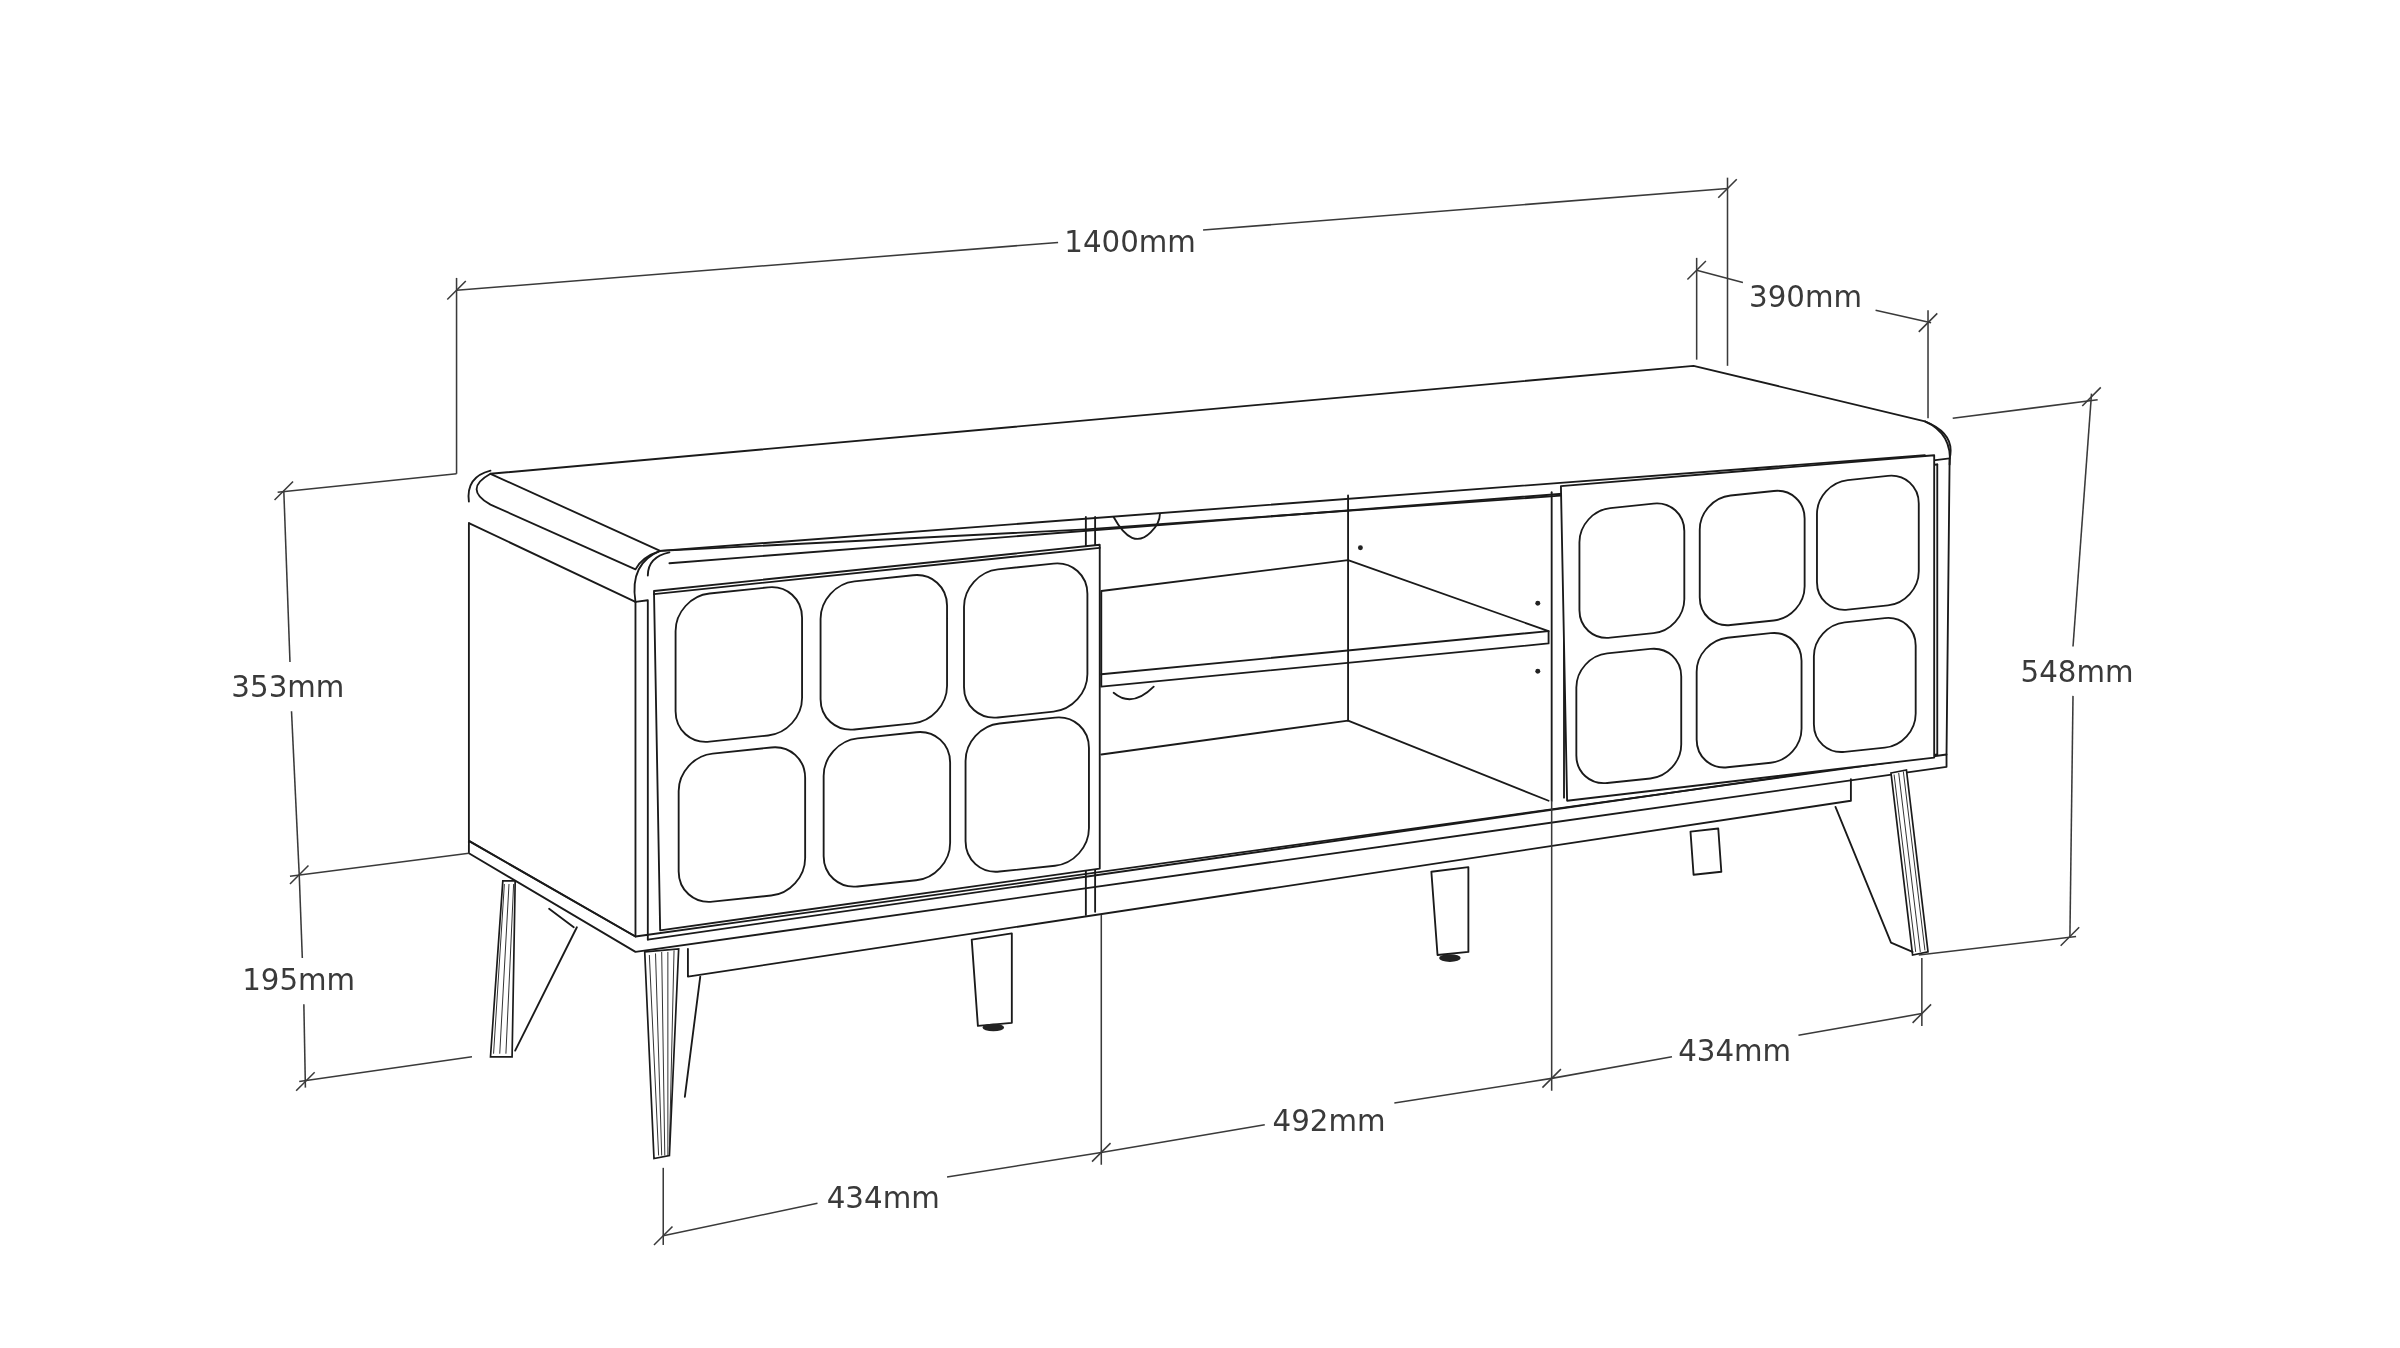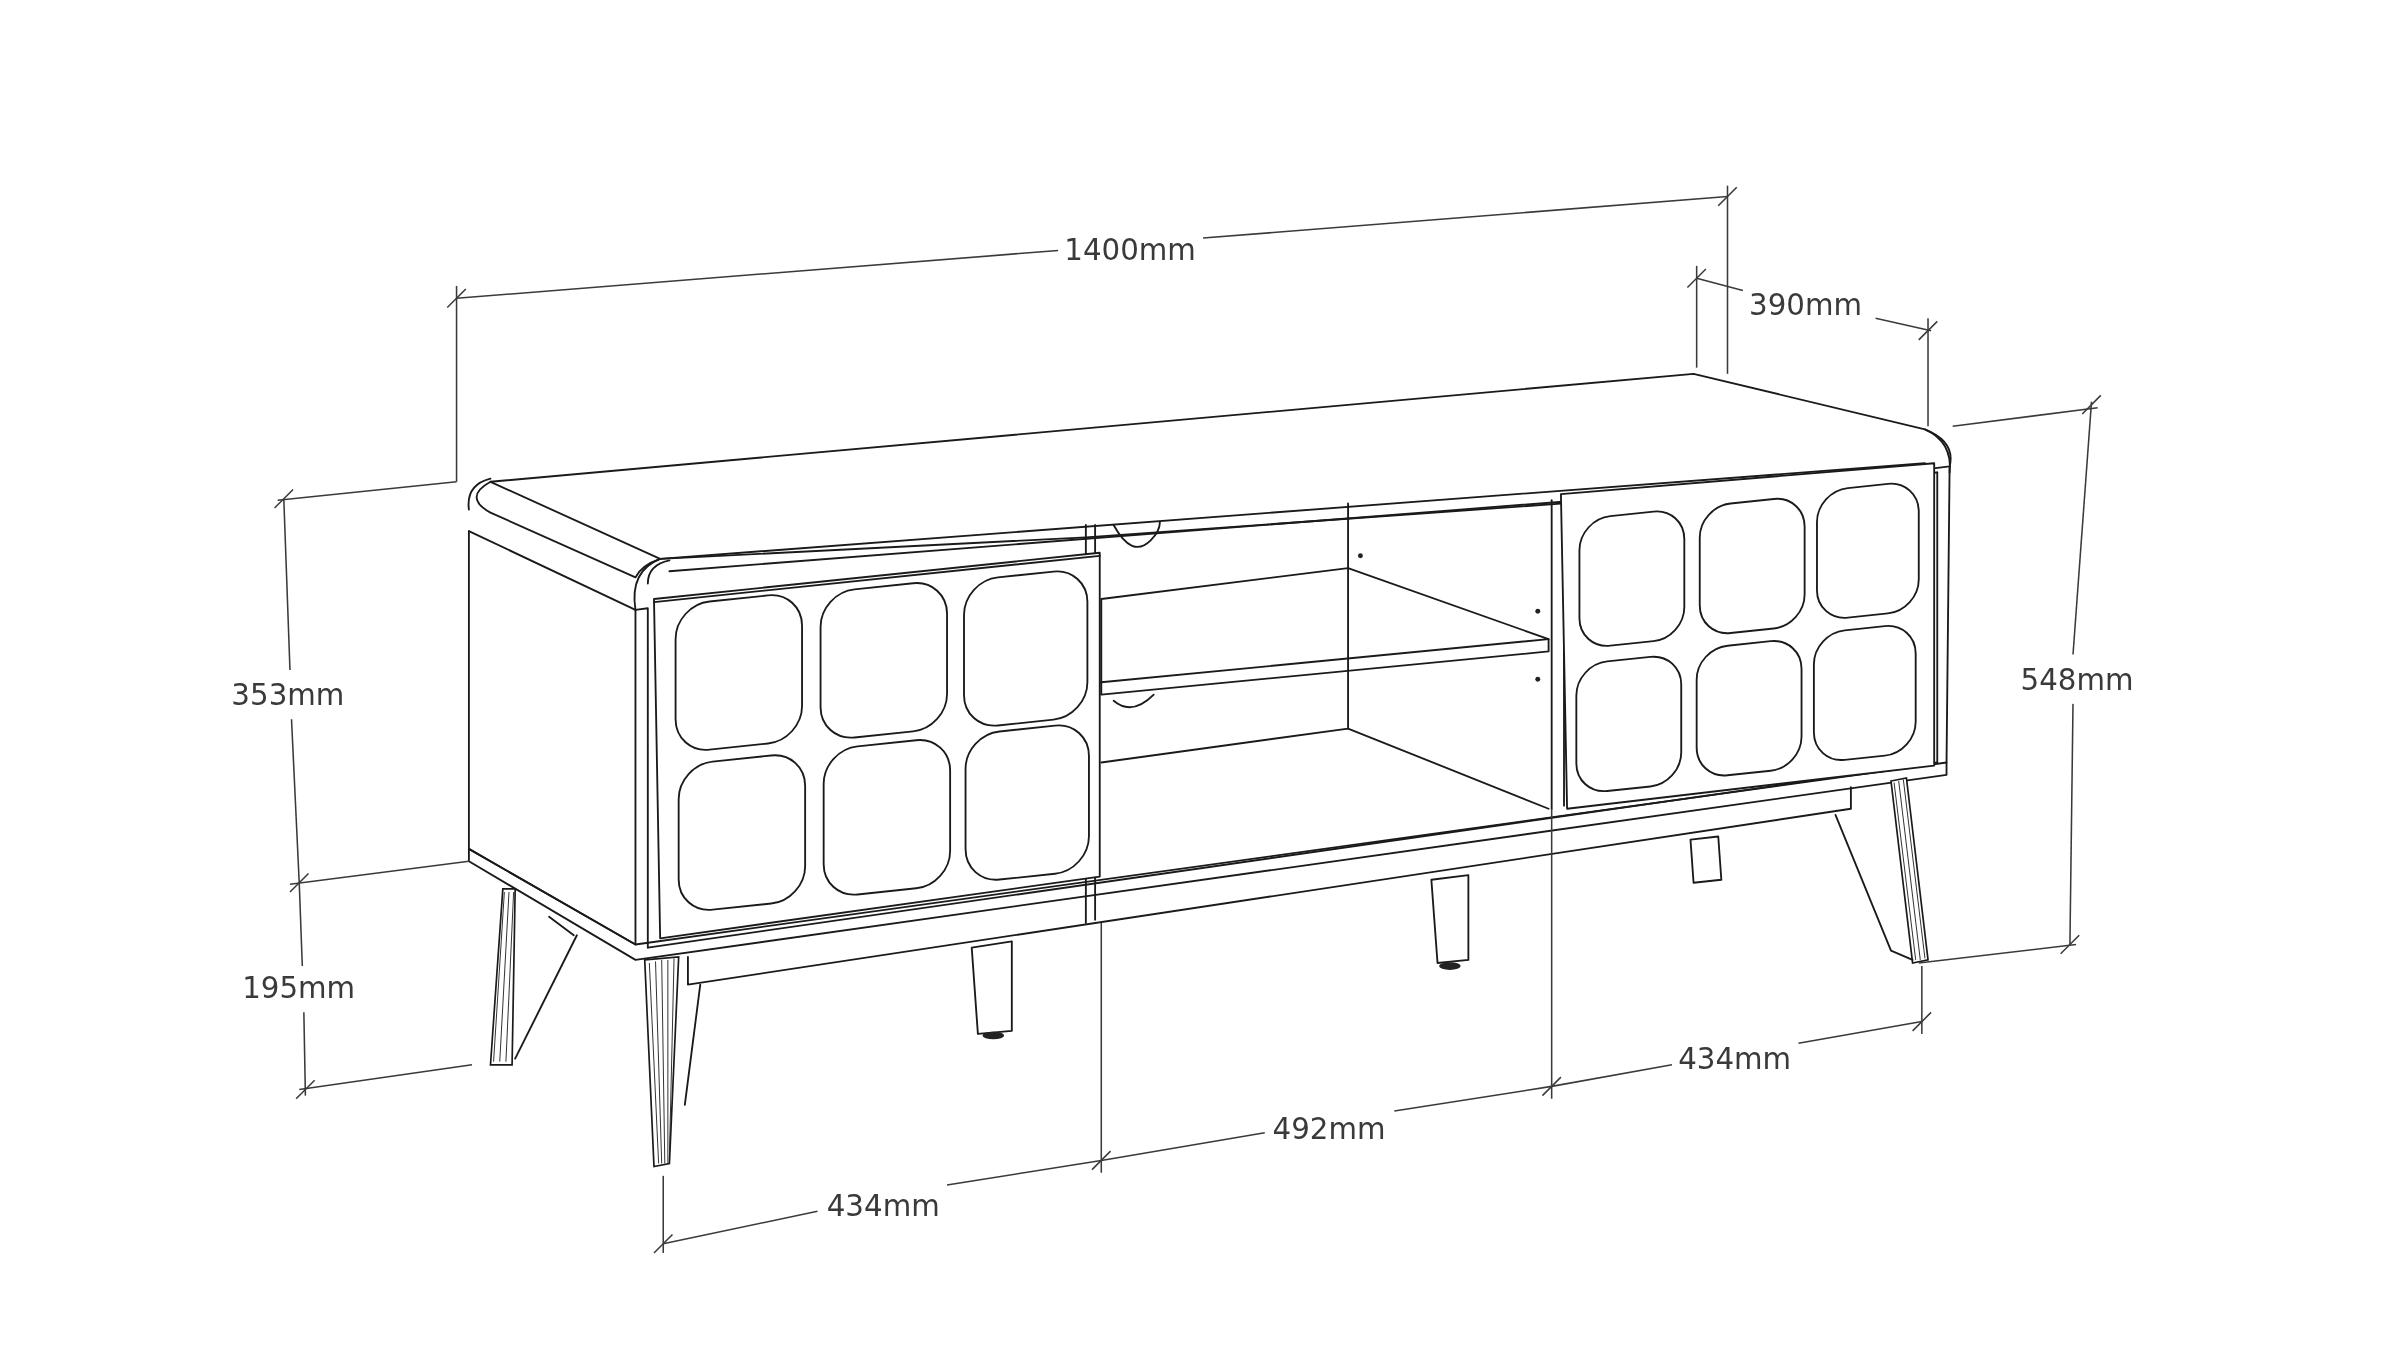--- a/index.html
+++ b/index.html
@@ -1,17 +1,17 @@
 <!DOCTYPE html>
 <html><head>
   <meta charset="utf-8">
   <style>
     html, body { margin: 0; padding: 0; background: #ffffff; }
     body { width: 2400px; height: 1348px; overflow: hidden; }
-    #canvas { position: absolute; left: 0; top: 16px; width: 2400px; height: 1144px; }
+    #canvas { position: absolute; left: 0; top: 8px; width: 2400px; height: 1144px; }
     svg { display: block; }
     .ln { stroke: #1a1a1a; stroke-width: 1.2; fill: none; stroke-linejoin: round; stroke-linecap: round; }
     .lnf { stroke: #1a1a1a; stroke-width: 1.2; fill: #ffffff; stroke-linejoin: round; }
     .dim { stroke: #3a3a3a; stroke-width: 1; fill: none; }
     .tick { stroke: #3a3a3a; stroke-width: 1; }
     .lbl { font-family: "DejaVu Sans", "Liberation Sans", sans-serif; font-size: 19px; fill: #3a3a3a; }
     .leg { fill: #ffffff; stroke: #1a1a1a; stroke-width: 1.1; }
     .hatch { stroke: #222; stroke-width: 0.6; }
     .foot { fill: #222; }
   </style>

